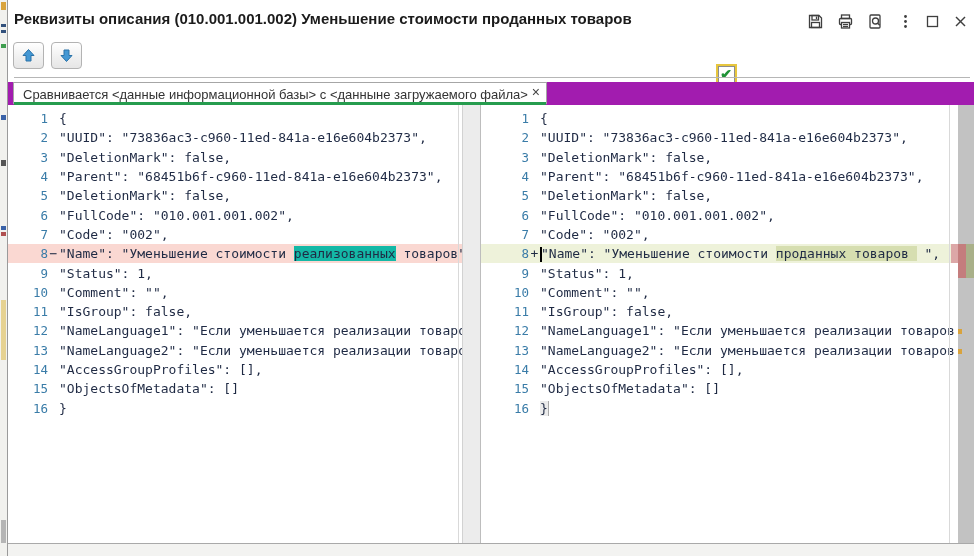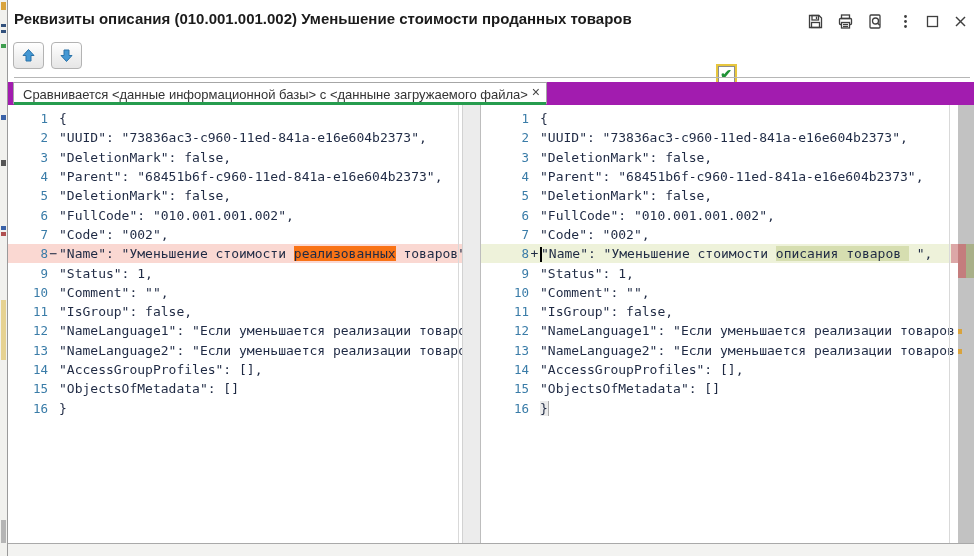--- a/index.html
+++ b/index.html
@@ -42,21 +42,21 @@
   .right-scroll .m-changed-red{position:absolute;left:0;width:8px;background:#c47d7d;}
   .right-scroll .m-changed-green{position:absolute;left:8px;width:8px;background:#a9b089;}
   .right-scroll .m-tick{position:absolute;left:0;width:4px;background:#d9a33c;}
   .code{position:absolute;left:0;top:4px;width:100%;}
   .line{display:flex;height:19.3px;align-items:center;font-family:"DejaVu Sans Mono","Liberation Mono",monospace;font-size:13px;color:#1f2a44;cursor:text;}
   .line .num{flex:0 0 40px;text-align:right;color:#3a7ca8;font-size:12.5px;user-select:none;}
   .panel-right .line .num{flex-basis:48px;}
   .line .sign{flex:0 0 11px;text-align:center;color:#1f2a44;}
   .line .txt{white-space:pre;overflow:hidden;flex:1 1 auto;}
   .line.removed{background:#fad8d2;}
-  .line.removed .hl{background:#f97316;}
+  .line.removed .hl{background:#14b8a6;}
   .line.added{background:#eef2da;}
   .line.added .hl{background:#d6deb0;}
   .cursor{display:inline-block;width:2px;height:15px;background:#000;vertical-align:middle;margin-right:-1px;}
   .bracket{outline:1px solid #a9a9a9;background:#ebebeb;}
   .overflow-marker{position:absolute;right:0;width:7px;height:19.3px;background:#dca7a7;}
   
   .bottom-strip{position:absolute;left:0;top:543px;width:966px;height:13px;background:#f3f3f1;border-top:1px solid #a9a9a9;}
 </style>
 </head>
 <body>
@@ -271,21 +271,21 @@
             <span class="txt"><span>"FullCode": "010.001.001.002",</span></span>
           </div>
           <div class="line same">
             <span class="num">7</span>
             <span class="sign"></span>
             <span class="txt"><span>"Code": "002",</span></span>
           </div>
           <div class="line added">
             <span class="num">8</span>
             <span class="sign">+</span>
-            <span class="txt"><span class="cursor"></span><span>"Name": "Уменьшение стоимости </span><span class="hl">описания товаров </span><span> ",</span></span>
+            <span class="txt"><span class="cursor"></span><span>"Name": "Уменьшение стоимости </span><span class="hl">проданных товаров </span><span> ",</span></span>
           </div>
           <div class="line same">
             <span class="num">9</span>
             <span class="sign"></span>
             <span class="txt"><span>"Status": 1,</span></span>
           </div>
           <div class="line same">
             <span class="num">10</span>
             <span class="sign"></span>
             <span class="txt"><span>"Comment": "",</span></span>

